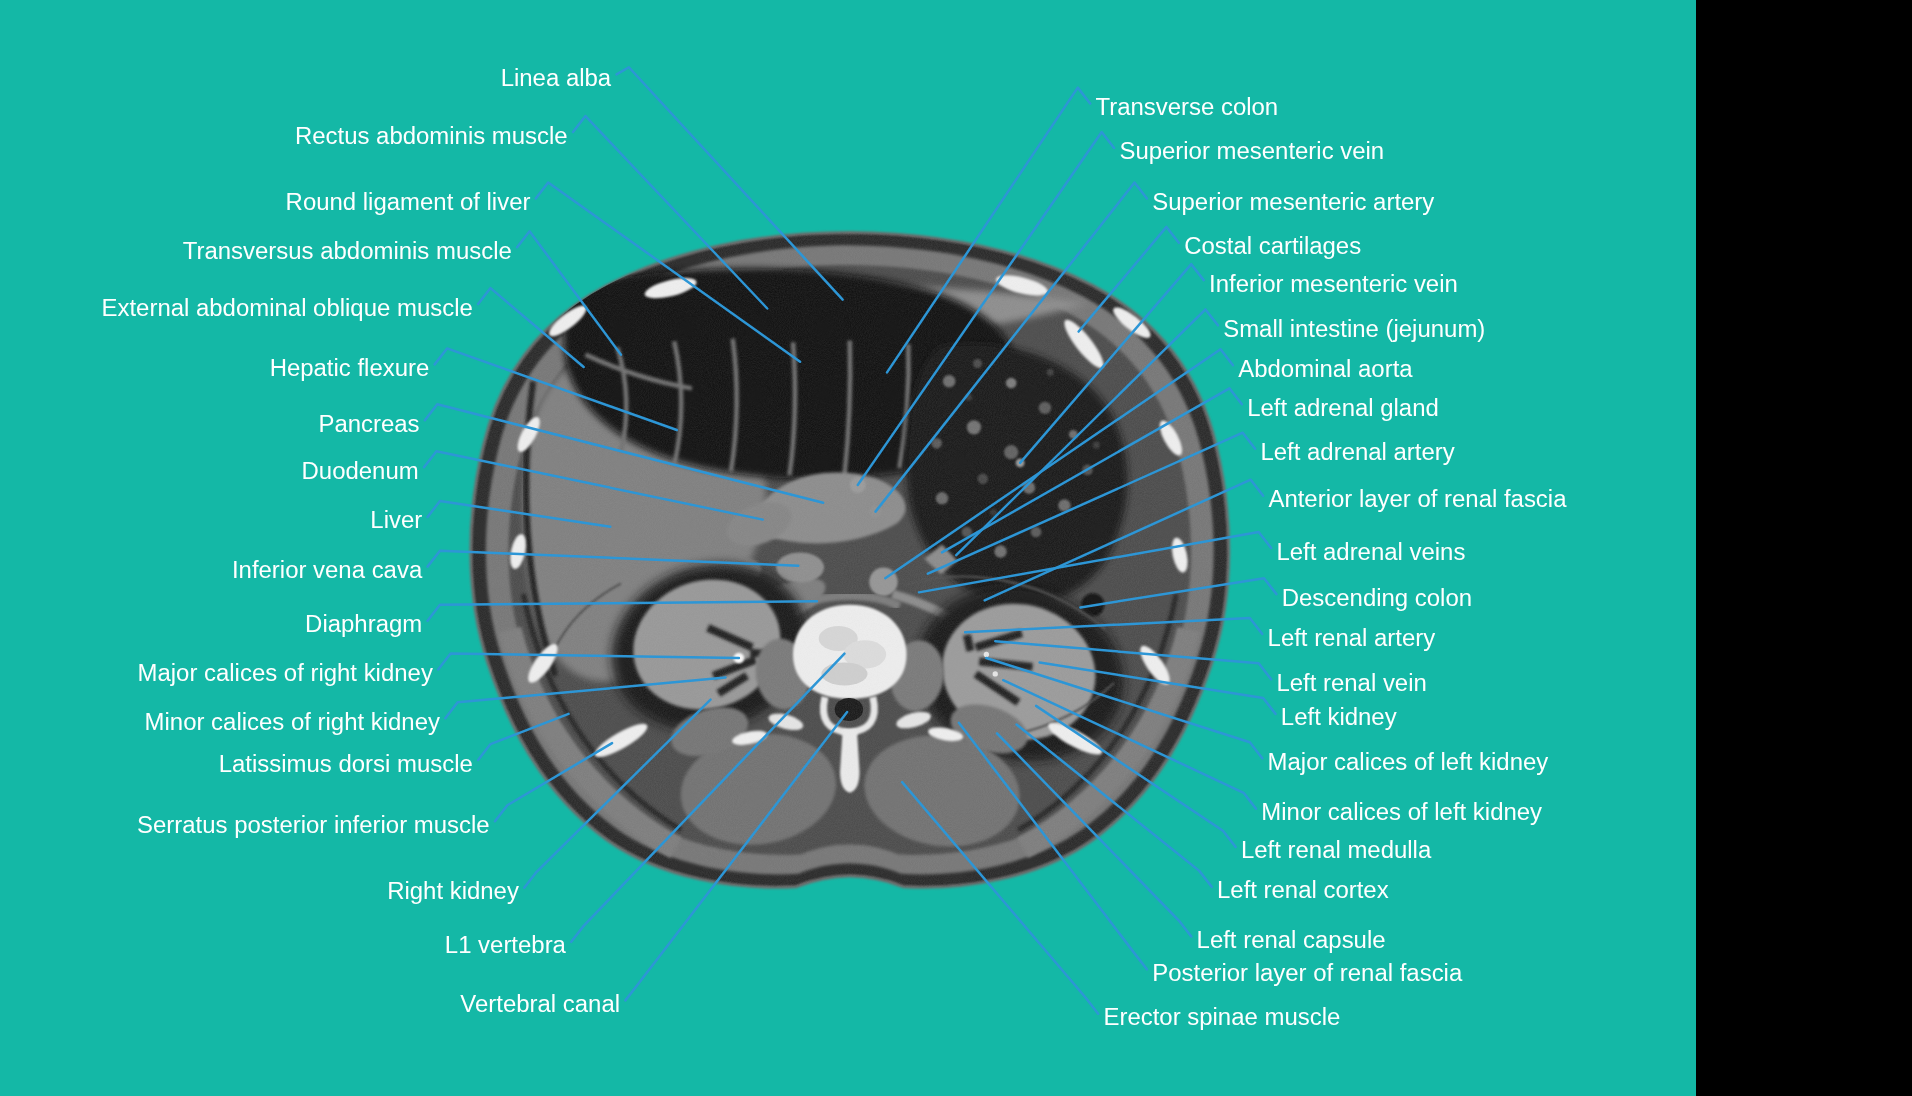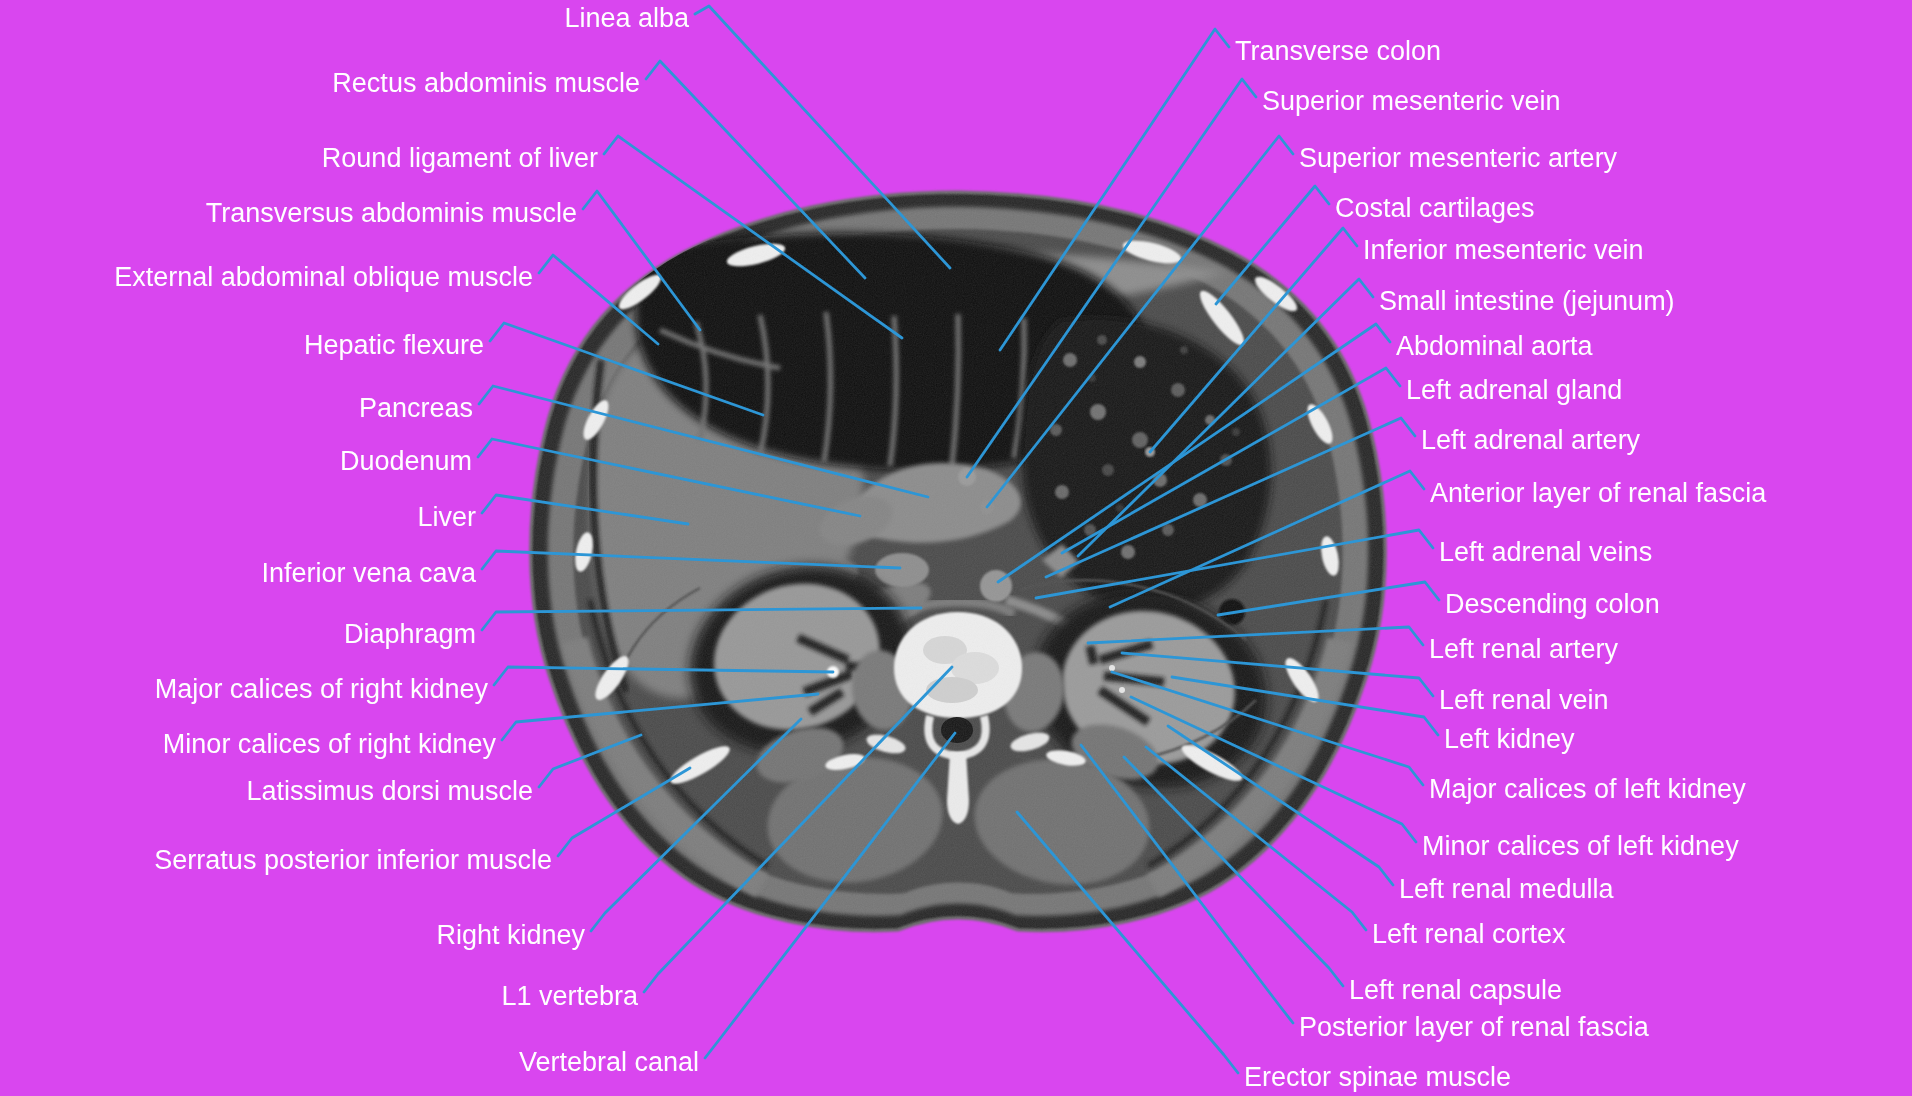--- a/index.html
+++ b/index.html
@@ -1,16 +1,16 @@
 <!DOCTYPE html>
 <html><head>
 <meta charset="utf-8">
 <style>
   html,body{margin:0;padding:0;background:#000;}
-  .stage{position:relative;width:1912px;height:1096px;background:#d946ef;overflow:hidden;
+  .stage{position:relative;width:1696px;height:1096px;background:#14b8a6;overflow:hidden;
          font-family:"Liberation Sans", sans-serif;}
   .stage svg{position:absolute;left:0;top:0;width:100%;height:100%;}
   .annot-label{fill:#ffffff;font-size:27px;font-family:"Liberation Sans", sans-serif;}
   .leader{fill:none;stroke:#2d96d6;stroke-width:2.8;stroke-linejoin:round;stroke-linecap:round;}
 </style>
 </head>
 <body>
 
 <div class="stage">
 <svg viewBox="0 0 1912 1096" aria-hidden="true">

